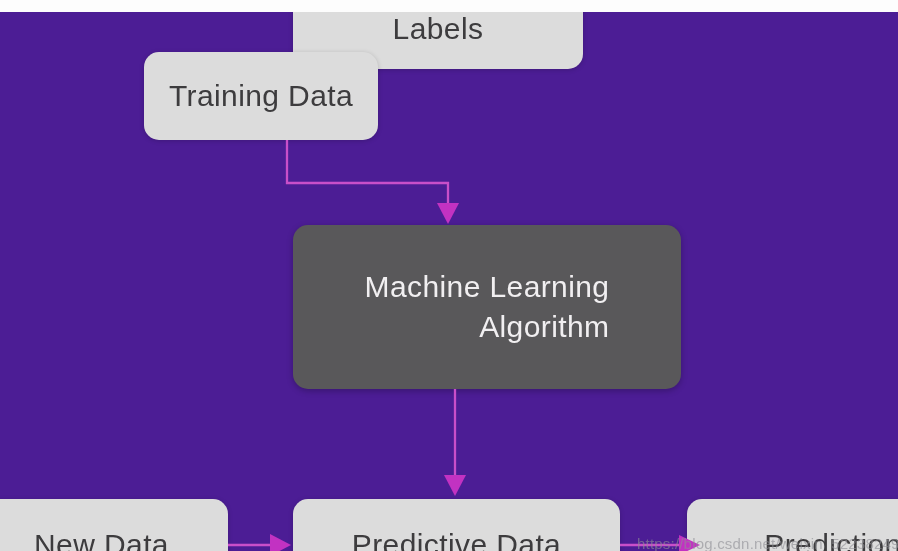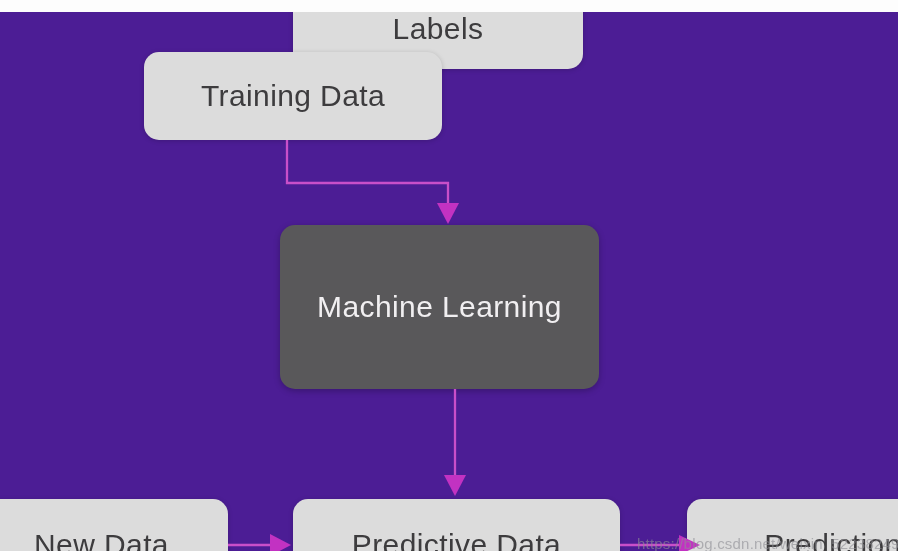--- a/index.html
+++ b/index.html
@@ -33,22 +33,22 @@
     background: #dcdcdc;
     box-shadow: 0 1px 5px rgba(0,0,0,0.18);
   }
   .node.dark {
     background: #59585a;
     color: #f1eff1;
     box-shadow: 0 2px 6px rgba(0,0,0,0.25);
   }
   
   #node-labels            { left: 293px; top: -42px; width: 290px; height: 99px;  padding-top: 18px; z-index: 1; }
-  #node-training-data     { left: 144px; top: 40px;  width: 298px; height: 88px;  z-index: 2; align-items: center; }
-  #node-ml-algorithm      { left: 280px; top: 213px; width: 319px; height: 164px; z-index: 2; line-height: 40px; text-align: right; }
+  #node-training-data     { left: 144px; top: 40px;  width: 234px; height: 88px;  z-index: 2; align-items: center; }
+  #node-ml-algorithm      { left: 293px; top: 213px; width: 388px; height: 164px; z-index: 2; line-height: 40px; text-align: right; }
   #node-new-data          { left: -25px; top: 487px; width: 253px; height: 92px;  z-index: 2; }
   #node-predictive-model  { left: 293px; top: 487px; width: 327px; height: 92px;  z-index: 2; }
   #node-prediction        { left: 687px; top: 487px; width: 292px; height: 92px;  z-index: 2; }
   .ml-lines { display: flex; flex-direction: column; }
   #connector-layer {
     position: absolute;
     left: 0; top: 0;
     width: 898px; height: 551px;
     z-index: 3;
     pointer-events: none;
@@ -76,20 +76,21 @@
     <span>Labels</span>
   </div>
 
   <div class="node light" id="node-training-data">
     <span>Training Data</span>
   </div>
 
   <div class="node dark" id="node-ml-algorithm">
     <span class="ml-lines">
       <span>Machine Learning</span>
+      <span>Algorithm</span>
     </span>
   </div>
 
   <div class="node light" id="node-new-data">
     <span>New Data</span>
   </div>
 
   <div class="node light" id="node-predictive-model">
     <span>Predictive Data</span>
   </div>

